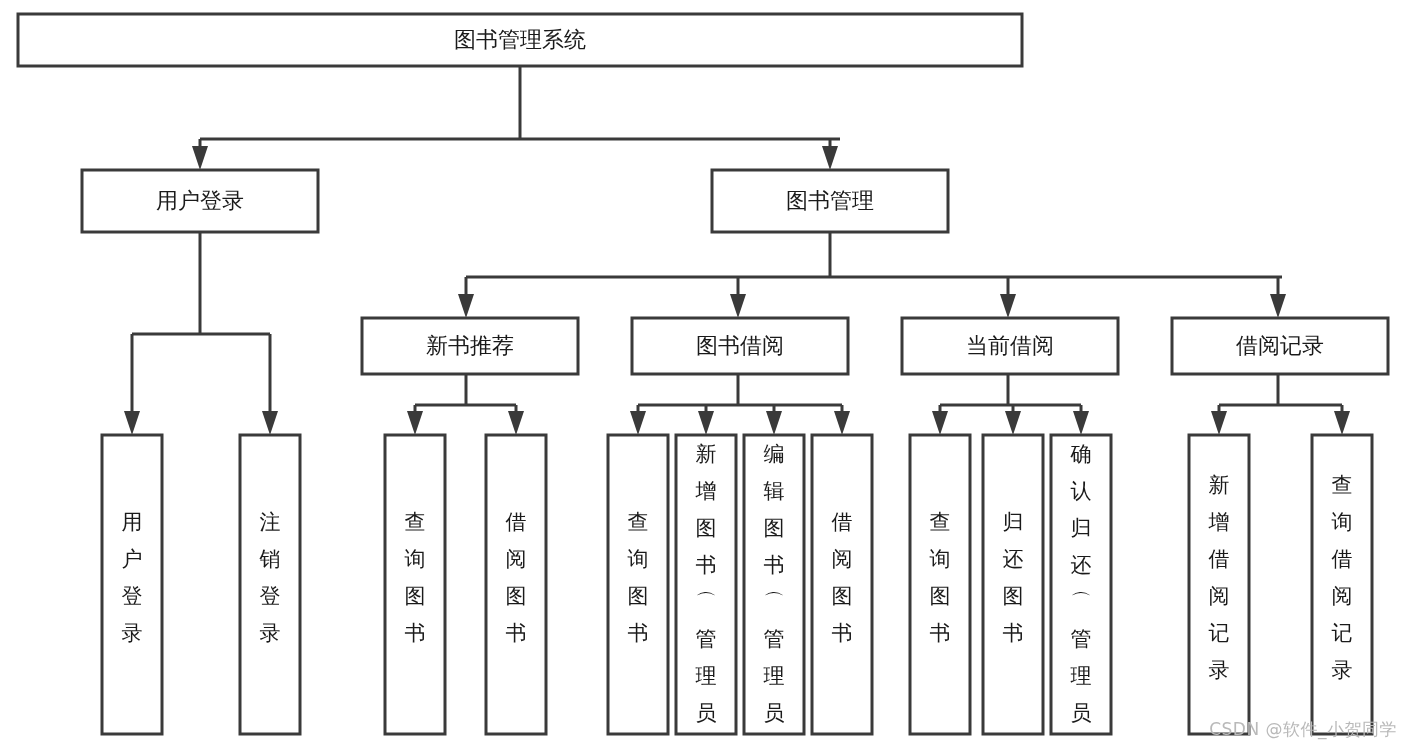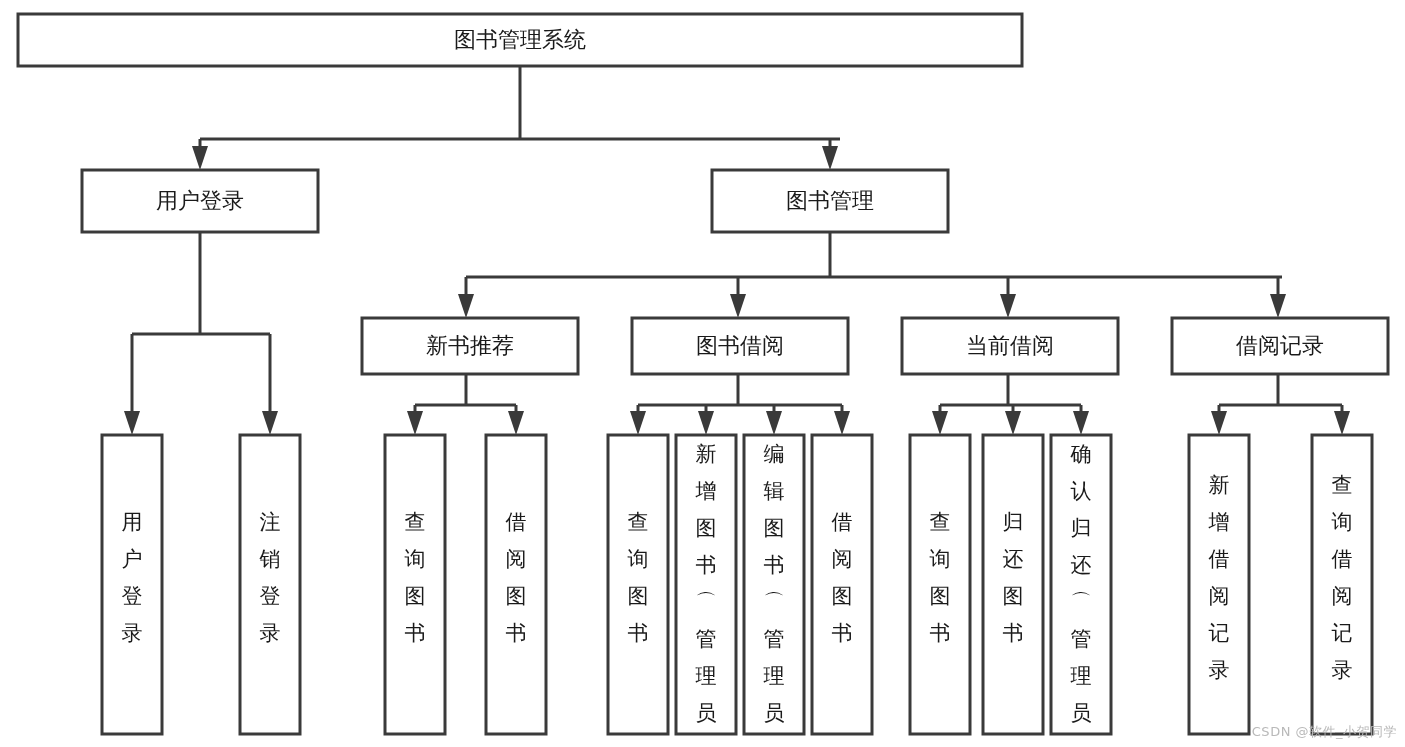--- a/index.html
+++ b/index.html
@@ -49,21 +49,21 @@
   }
   .arrow-head {
     fill: #3a3a3a;
     stroke: none;
   }
   .watermark-text {
     position: absolute;
     right: 8px;
     bottom: 6px;
     font-family: "DejaVu Sans", "Liberation Sans", sans-serif;
-    font-size: 13px;
+    font-size: 17px;
     color: #b9b9b9;
     white-space: nowrap;
     letter-spacing: 0.5px;
   }
 </style>
 </head>
 <body>
 
 <div id="diagram-root">
 

